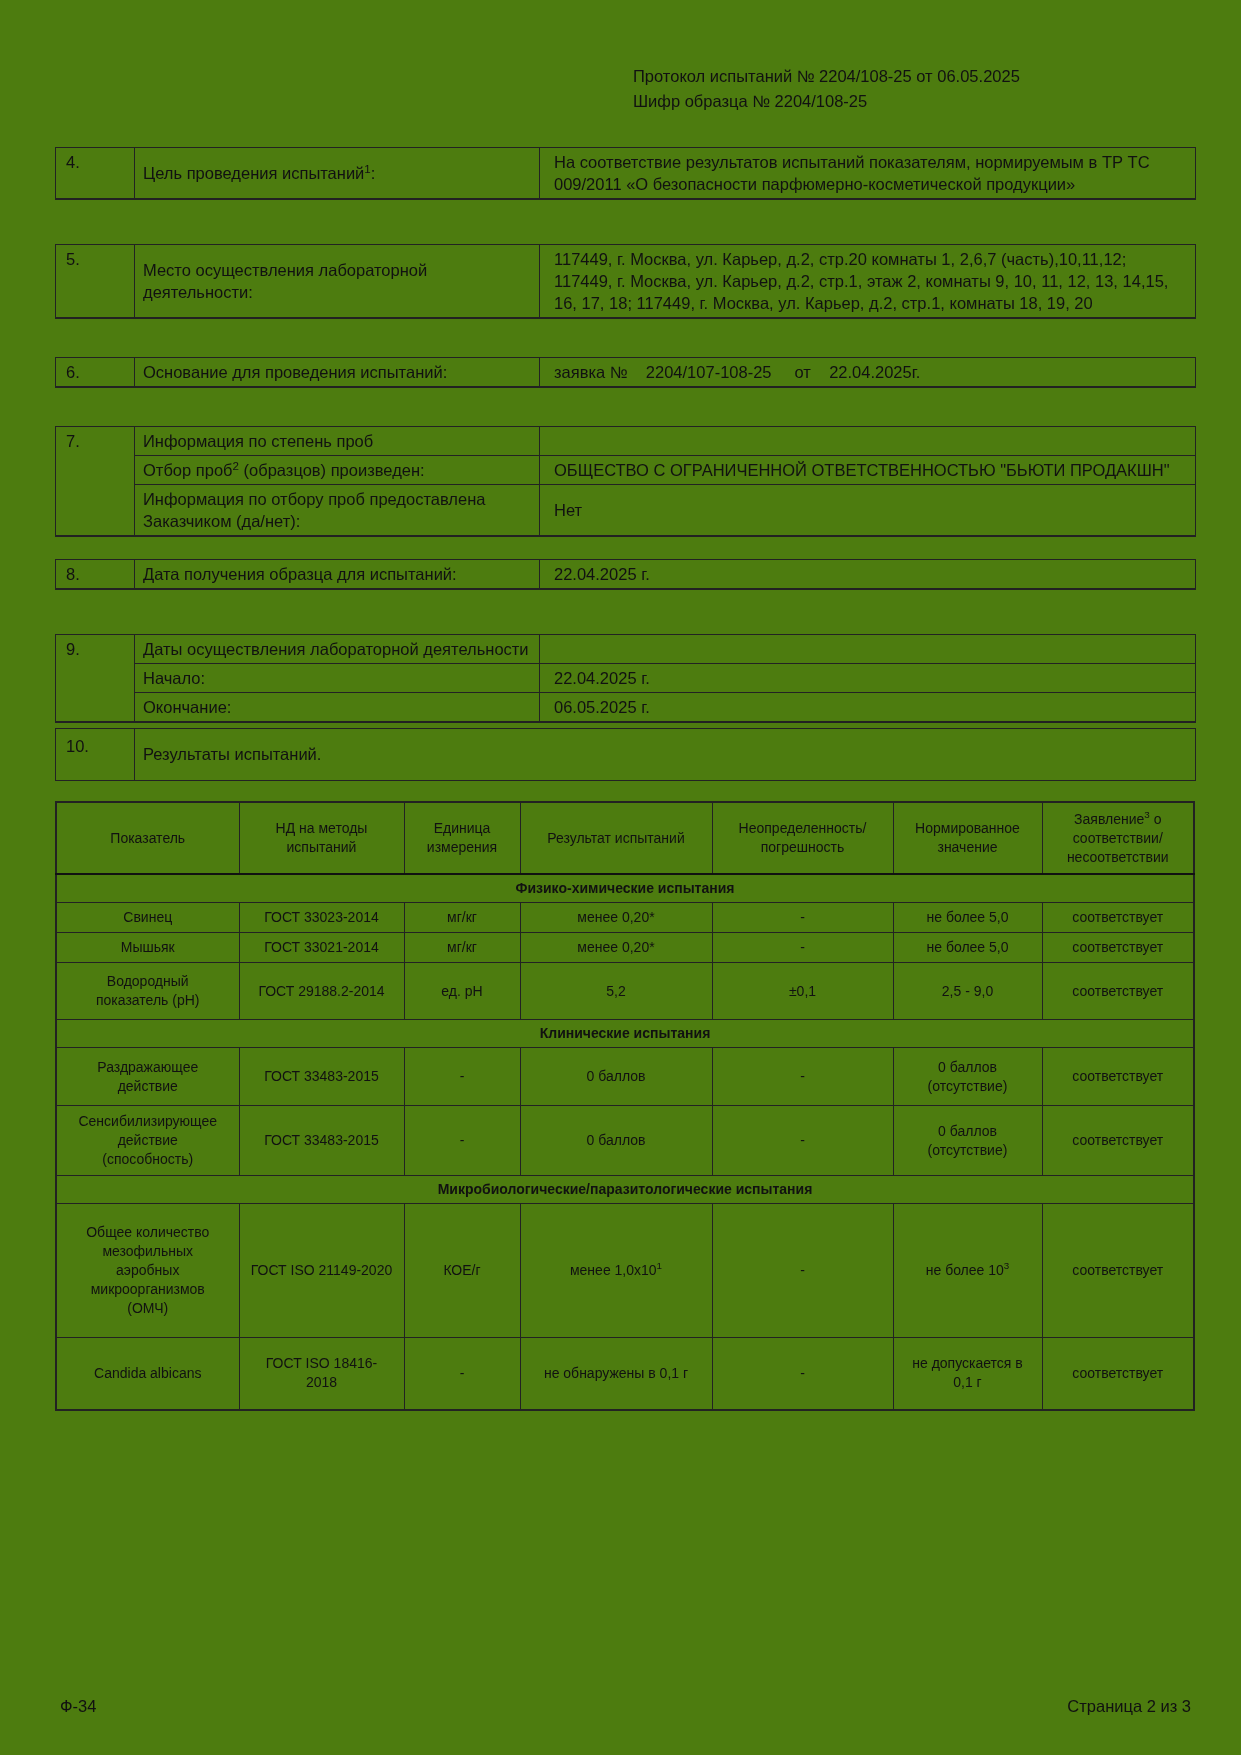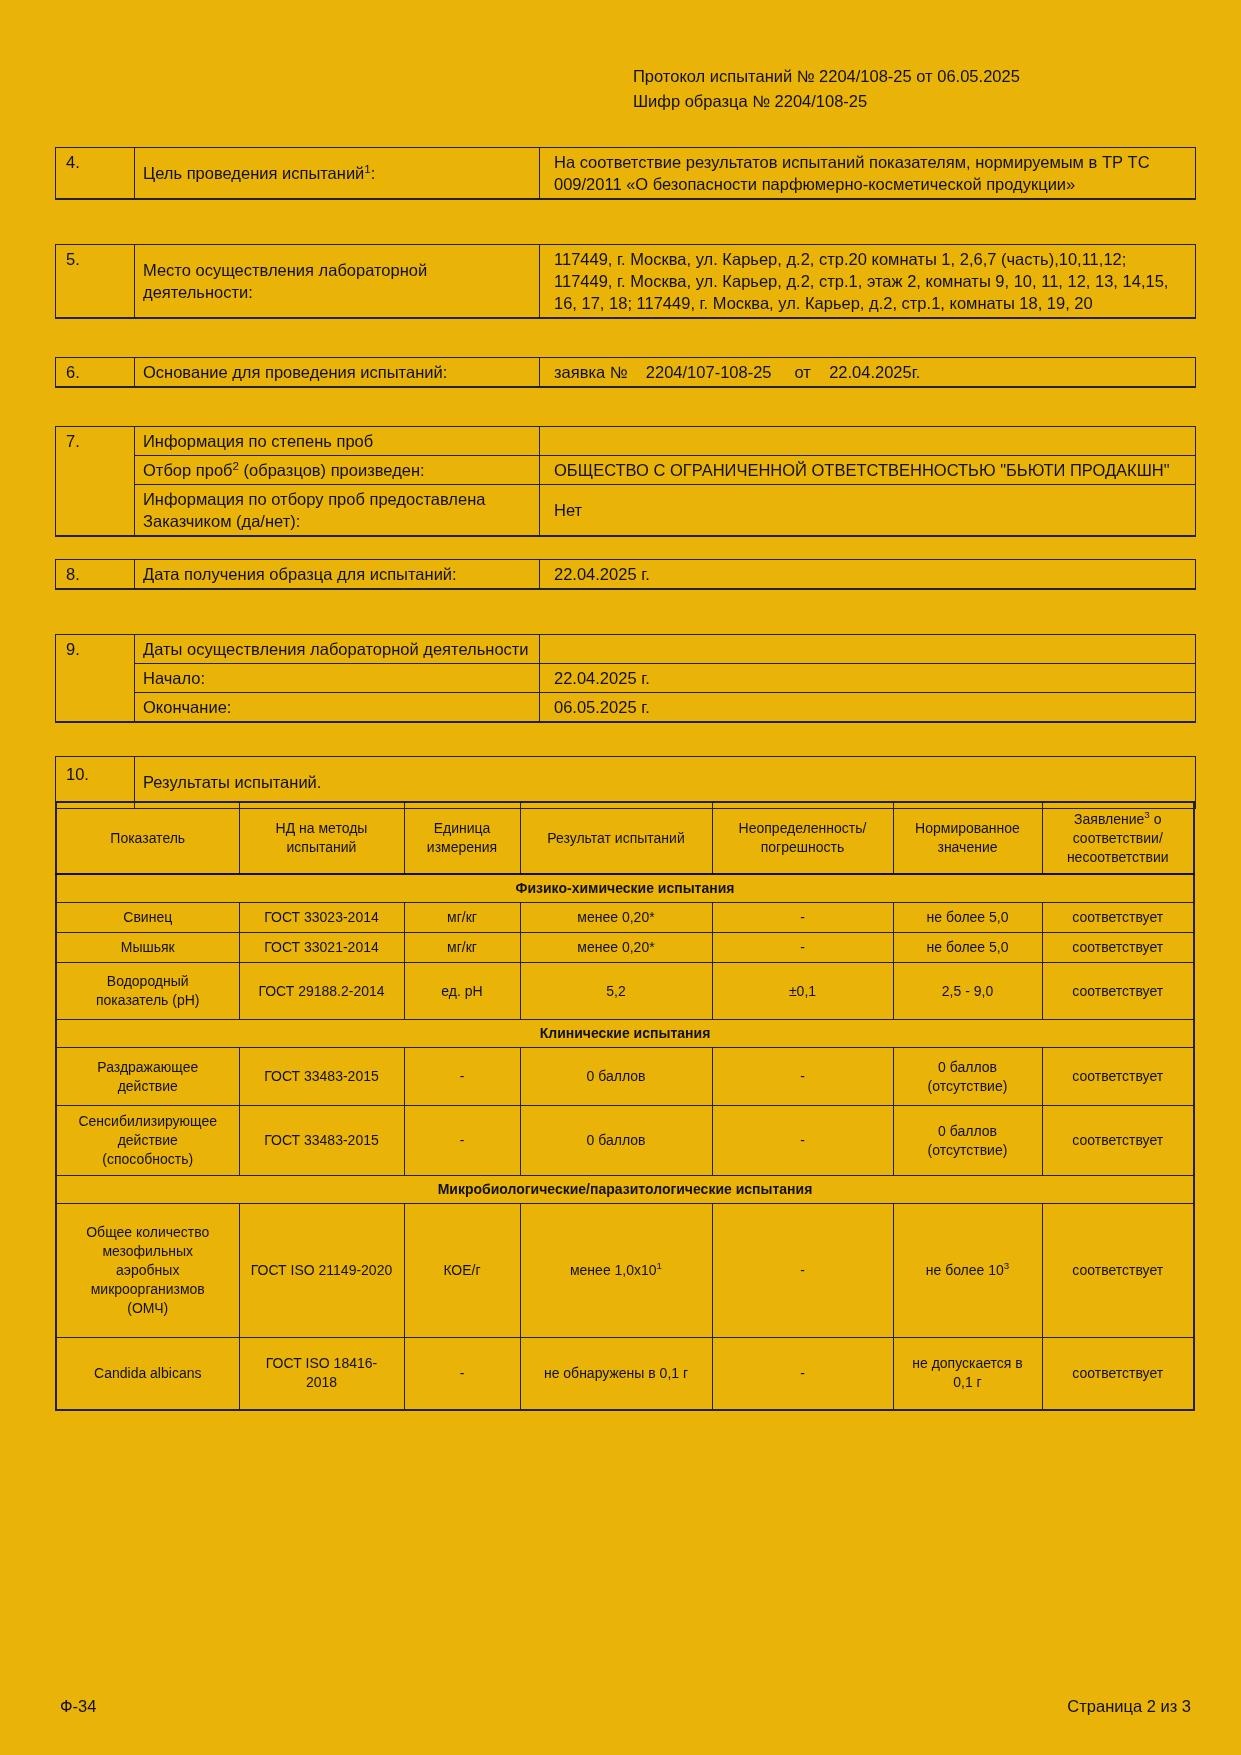--- a/index.html
+++ b/index.html
@@ -1,17 +1,17 @@
 <!DOCTYPE html>
 <html><head>
 <meta charset="utf-8">
 <style>
   html,body{margin:0;padding:0;background:#ffffff;}
   body{font-family:"Liberation Sans", sans-serif; color:#111;}
-  .page{position:relative;width:1241px;height:1755px;background:#eab308;overflow:hidden;}
+  .page{position:relative;width:1241px;height:1755px;background:#4d7c0f;overflow:hidden;}
 
   .doc-header{position:absolute;left:633px;top:64px;font-size:16.5px;line-height:25px;white-space:nowrap;}
 
   table{border-collapse:collapse;table-layout:fixed;}
   .info{position:absolute;left:55px;width:1141px;font-size:16.5px;line-height:22px;border:1.5px solid #222;border-bottom-width:2.5px;}
   .info td{border:1px solid #222;padding:3px 8px;vertical-align:middle;}
   .info td.num{width:60px;vertical-align:top;padding-left:10px;}
   .info td.lab{width:388px;vertical-align:middle;}
   .info td.val{padding-left:14px;white-space:pre-wrap;}
 
@@ -109,21 +109,21 @@
       <td class="lab">Начало:</td>
       <td class="val">22.04.2025 г.</td>
     </tr>
     <tr>
       <td class="lab">Окончание:</td>
       <td class="val">06.05.2025 г.</td>
     </tr>
   </tbody>
     </table>
 
-  <table class="caption" style="top:756px;">
+  <table class="caption" style="top:728px;">
     <tbody>
         <tr>
       <td class="num">10.</td>
       <td>Результаты испытаний.</td>
     </tr>
   </tbody>
     </table>
 
   <table class="results">
     <colgroup>

